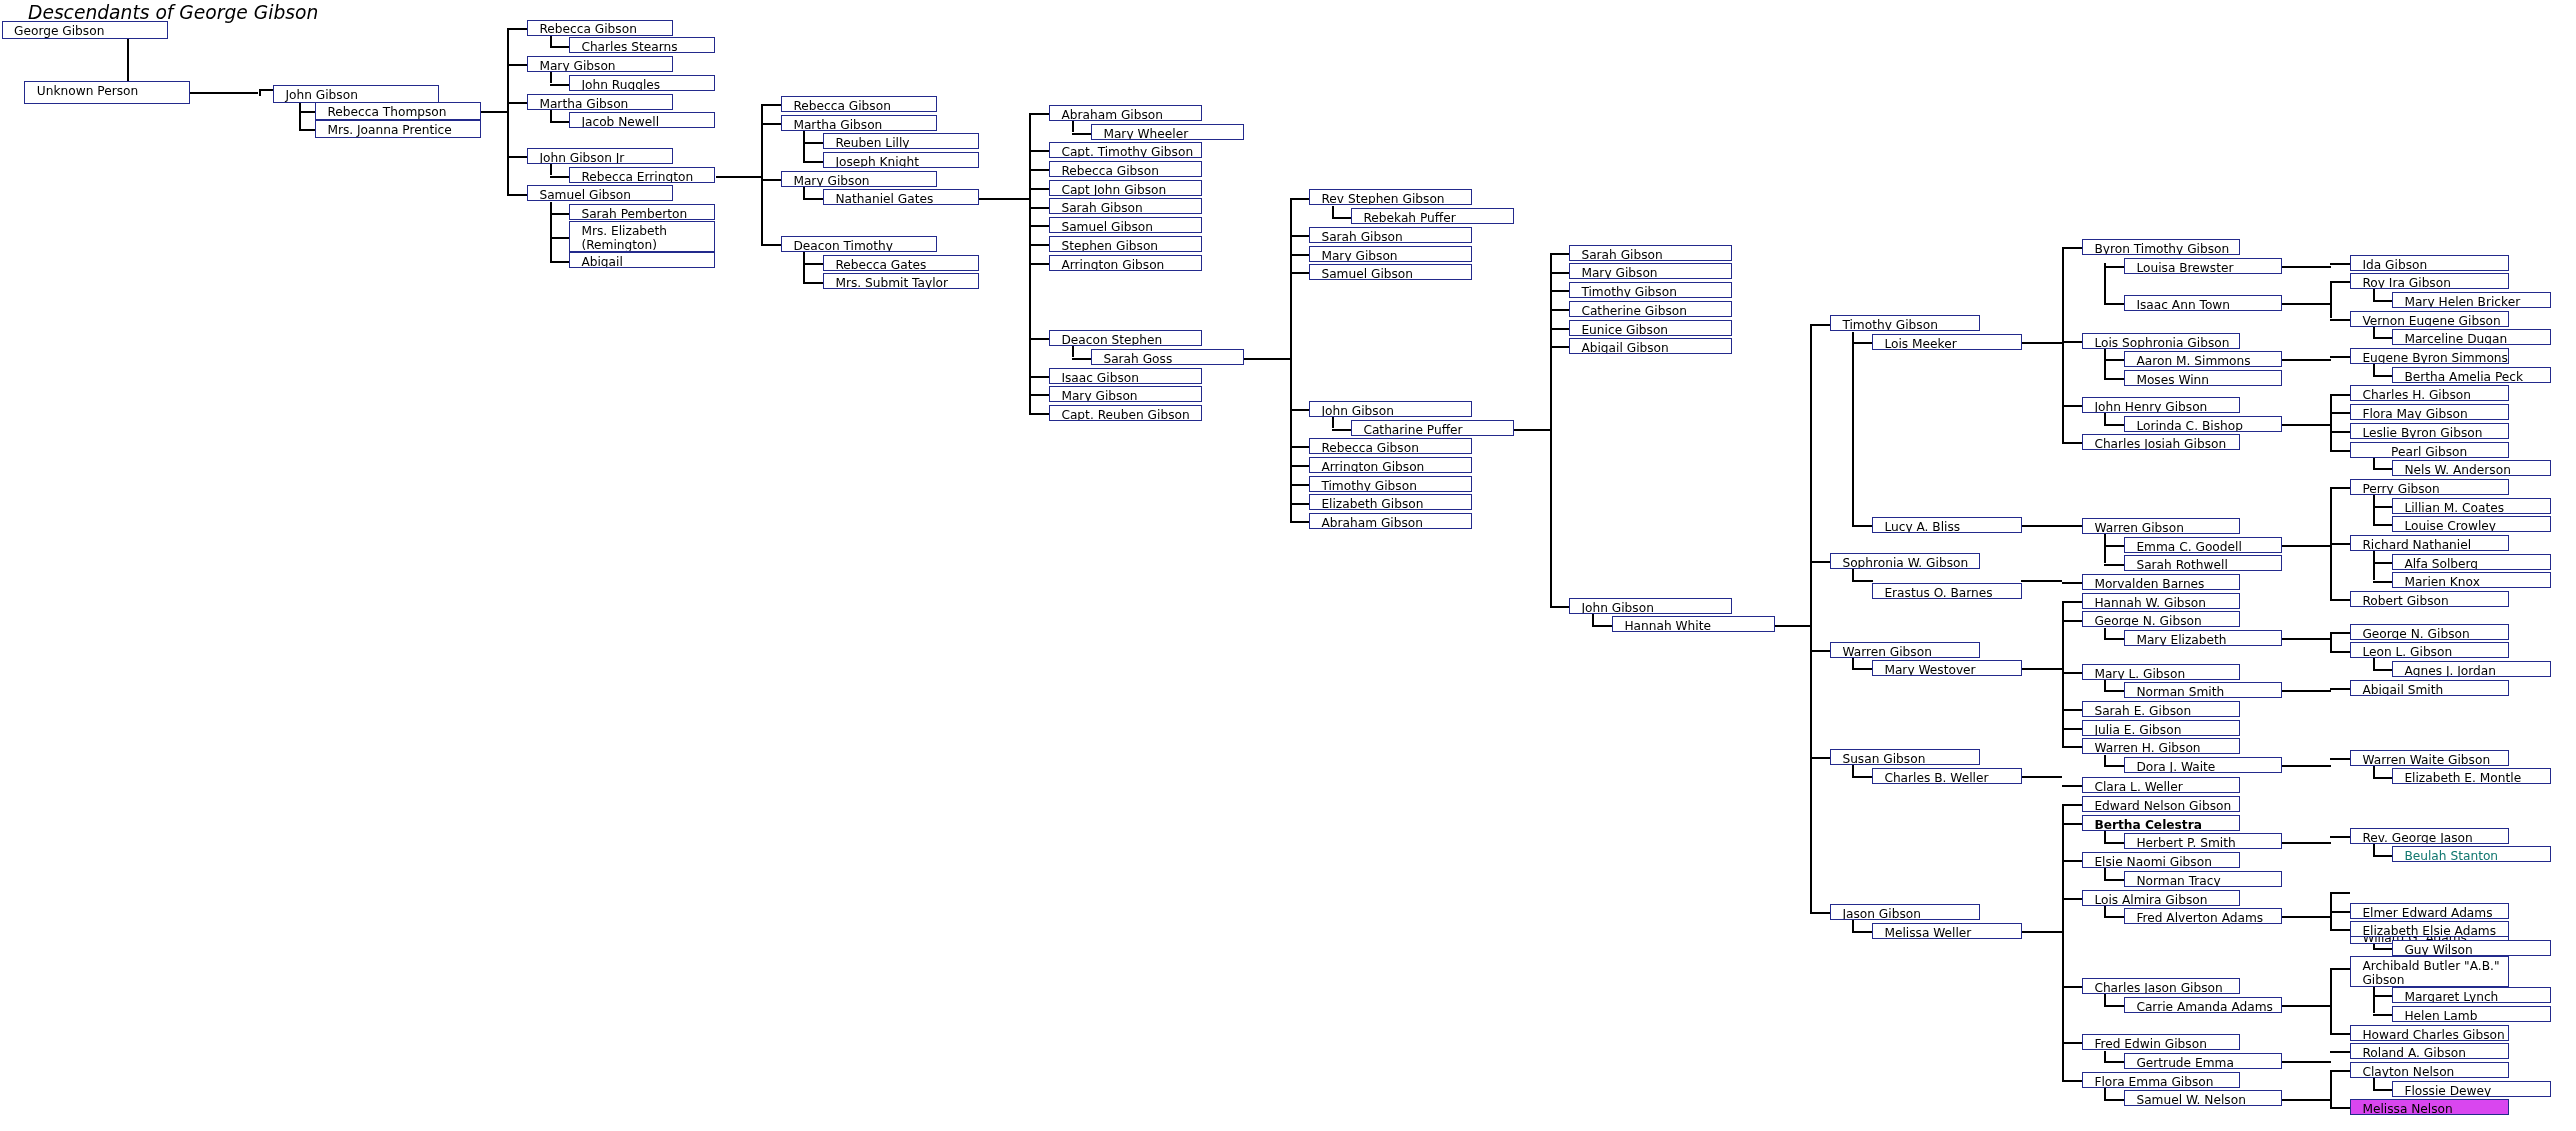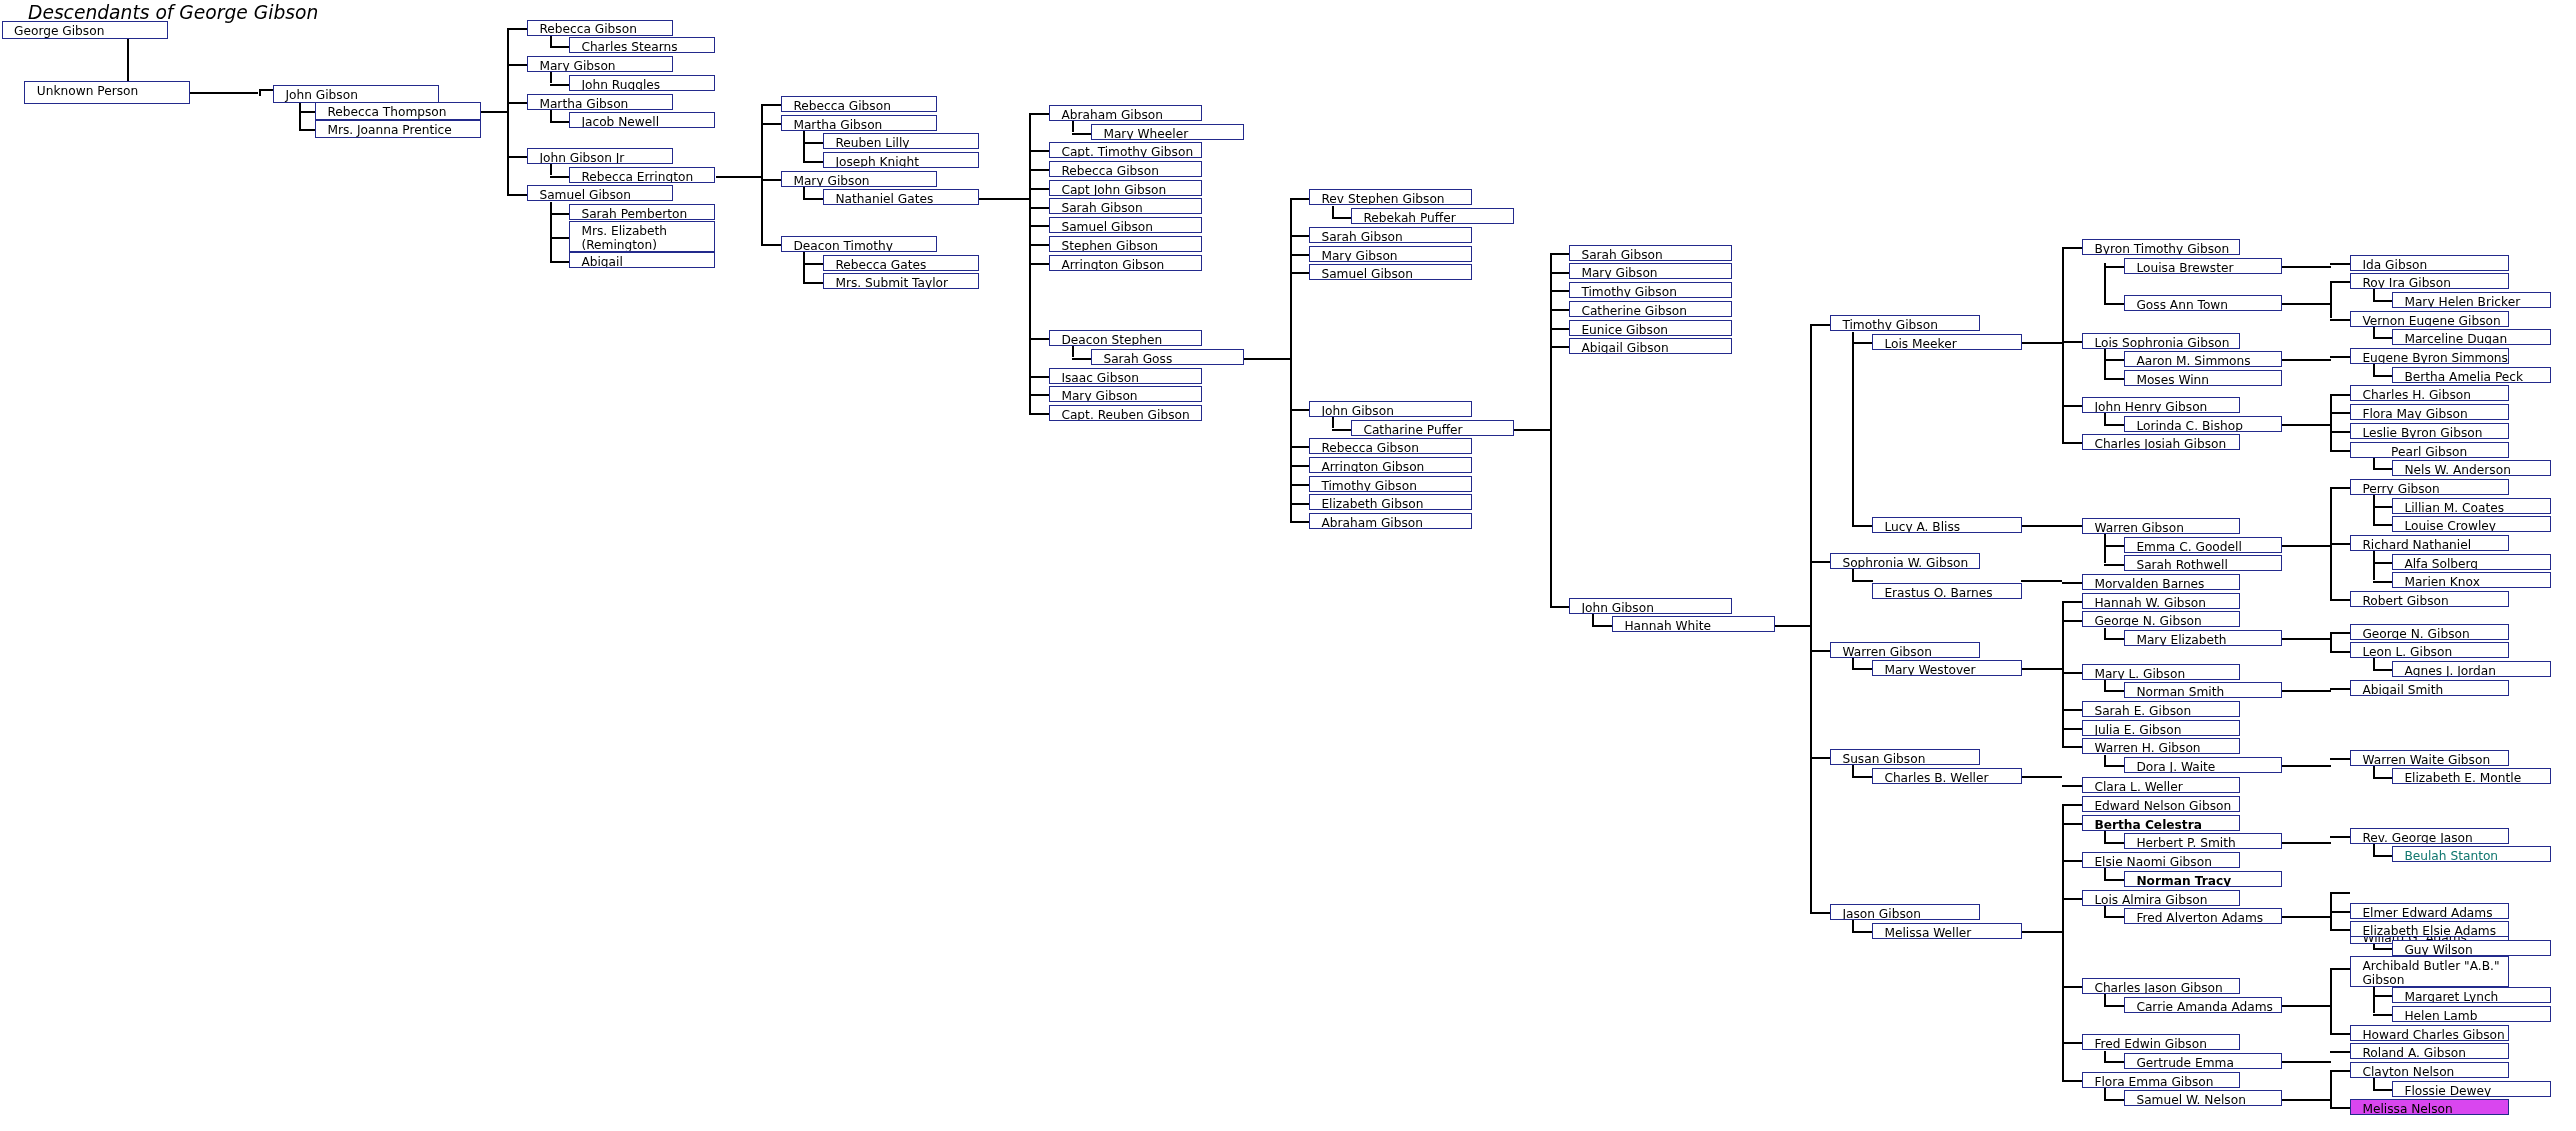--- a/index.html
+++ b/index.html
@@ -346,21 +346,21 @@
       <div class="node" style="left: 1830px; top: 553px; width: 150px; height: 16.3px; border-color: rgb(35, 42, 140); background: rgb(255, 255, 255); color: rgb(0, 0, 0);">Sophronia W. Gibson</div>
       <div class="node" style="left: 1872px; top: 572px; width: 150px; height: 16.3px; border-color: rgb(35, 42, 140); background: rgb(255, 255, 255); color: rgb(0, 0, 0); margin-top: 11px;">Erastus O. Barnes</div>
       <div class="node" style="left: 1830px; top: 642px; width: 150px; height: 16.3px; border-color: rgb(35, 42, 140); background: rgb(255, 255, 255); color: rgb(0, 0, 0);">Warren Gibson</div>
       <div class="node" style="left: 1872px; top: 660px; width: 150px; height: 16.3px; border-color: rgb(35, 42, 140); background: rgb(255, 255, 255); color: rgb(0, 0, 0);">Mary Westover</div>
       <div class="node" style="left: 1830px; top: 749px; width: 150px; height: 16.3px; border-color: rgb(35, 42, 140); background: rgb(255, 255, 255); color: rgb(0, 0, 0);">Susan Gibson</div>
       <div class="node" style="left: 1872px; top: 768px; width: 150px; height: 16.3px; border-color: rgb(35, 42, 140); background: rgb(255, 255, 255); color: rgb(0, 0, 0);">Charles B. Weller</div>
       <div class="node" style="left: 1830px; top: 904px; width: 150px; height: 16.3px; border-color: rgb(35, 42, 140); background: rgb(255, 255, 255); color: rgb(0, 0, 0);">Jason Gibson</div>
       <div class="node" style="left: 1872px; top: 923px; width: 150px; height: 16.3px; border-color: rgb(35, 42, 140); background: rgb(255, 255, 255); color: rgb(0, 0, 0);">Melissa Weller</div>
       <div class="node" style="left: 2082px; top: 239px; width: 158px; height: 16.3px; border-color: rgb(35, 42, 140); background: rgb(255, 255, 255); color: rgb(0, 0, 0);">Byron Timothy Gibson</div>
       <div class="node" style="left: 2124px; top: 258px; width: 158px; height: 16.3px; border-color: rgb(35, 42, 140); background: rgb(255, 255, 255); color: rgb(0, 0, 0);">Louisa Brewster</div>
-      <div class="node" style="left: 2124px; top: 295px; width: 158px; height: 16.3px; border-color: rgb(35, 42, 140); background: rgb(255, 255, 255); color: rgb(0, 0, 0);">Goss Ann Town</div>
+      <div class="node" style="left: 2124px; top: 295px; width: 158px; height: 16.3px; border-color: rgb(35, 42, 140); background: rgb(255, 255, 255); color: rgb(0, 0, 0);">Isaac Ann Town</div>
       <div class="node" style="left: 2082px; top: 333px; width: 158px; height: 16.3px; border-color: rgb(35, 42, 140); background: rgb(255, 255, 255); color: rgb(0, 0, 0);">Lois Sophronia Gibson</div>
       <div class="node" style="left: 2124px; top: 351px; width: 158px; height: 16.3px; border-color: rgb(35, 42, 140); background: rgb(255, 255, 255); color: rgb(0, 0, 0);">Aaron M. Simmons</div>
       <div class="node" style="left: 2124px; top: 370px; width: 158px; height: 16.3px; border-color: rgb(35, 42, 140); background: rgb(255, 255, 255); color: rgb(0, 0, 0);">Moses Winn</div>
       <div class="node" style="left: 2082px; top: 397px; width: 158px; height: 16.3px; border-color: rgb(35, 42, 140); background: rgb(255, 255, 255); color: rgb(0, 0, 0);">John Henry Gibson</div>
       <div class="node" style="left: 2124px; top: 416px; width: 158px; height: 16.3px; border-color: rgb(35, 42, 140); background: rgb(255, 255, 255); color: rgb(0, 0, 0);">Lorinda C. Bishop</div>
       <div class="node" style="left: 2082px; top: 434px; width: 158px; height: 16.3px; border-color: rgb(35, 42, 140); background: rgb(255, 255, 255); color: rgb(0, 0, 0);">Charles Josiah Gibson</div>
       <div class="node" style="left: 2082px; top: 518px; width: 158px; height: 16.3px; border-color: rgb(35, 42, 140); background: rgb(255, 255, 255); color: rgb(0, 0, 0);">Warren Gibson</div>
       <div class="node" style="left: 2124px; top: 537px; width: 158px; height: 16.3px; border-color: rgb(35, 42, 140); background: rgb(255, 255, 255); color: rgb(0, 0, 0);">Emma C. Goodell</div>
       <div class="node" style="left: 2124px; top: 555px; width: 158px; height: 16.3px; border-color: rgb(35, 42, 140); background: rgb(255, 255, 255); color: rgb(0, 0, 0);">Sarah Rothwell Guernon</div>
       <div class="node" style="left: 2082px; top: 574px; width: 158px; height: 16.3px; border-color: rgb(35, 42, 140); background: rgb(255, 255, 255); color: rgb(0, 0, 0);">Morvalden Barnes</div>
@@ -371,21 +371,21 @@
       <div class="node" style="left: 2124px; top: 682px; width: 158px; height: 16.3px; border-color: rgb(35, 42, 140); background: rgb(255, 255, 255); color: rgb(0, 0, 0);">Norman Smith</div>
       <div class="node" style="left: 2082px; top: 701px; width: 158px; height: 16.3px; border-color: rgb(35, 42, 140); background: rgb(255, 255, 255); color: rgb(0, 0, 0);">Sarah E. Gibson</div>
       <div class="node" style="left: 2082px; top: 720px; width: 158px; height: 16.3px; border-color: rgb(35, 42, 140); background: rgb(255, 255, 255); color: rgb(0, 0, 0);">Julia E. Gibson</div>
       <div class="node" style="left: 2082px; top: 738px; width: 158px; height: 16.3px; border-color: rgb(35, 42, 140); background: rgb(255, 255, 255); color: rgb(0, 0, 0);">Warren H. Gibson</div>
       <div class="node" style="left: 2124px; top: 757px; width: 158px; height: 16.3px; border-color: rgb(35, 42, 140); background: rgb(255, 255, 255); color: rgb(0, 0, 0);">Dora J. Waite</div>
       <div class="node" style="left: 2082px; top: 777px; width: 158px; height: 16.3px; border-color: rgb(35, 42, 140); background: rgb(255, 255, 255); color: rgb(0, 0, 0);">Clara L. Weller</div>
       <div class="node" style="left: 2082px; top: 796px; width: 158px; height: 16.3px; border-color: rgb(35, 42, 140); background: rgb(255, 255, 255); color: rgb(0, 0, 0);">Edward Nelson Gibson</div>
       <div class="node" style="left: 2082px; top: 815px; width: 158px; height: 16.3px; border-color: rgb(35, 42, 140); background: rgb(255, 255, 255); color: rgb(0, 0, 0); font-weight: bold;">Bertha Celestra Gibson</div>
       <div class="node" style="left: 2124px; top: 833px; width: 158px; height: 16.3px; border-color: rgb(35, 42, 140); background: rgb(255, 255, 255); color: rgb(0, 0, 0);">Herbert P. Smith</div>
       <div class="node" style="left: 2082px; top: 852px; width: 158px; height: 16.3px; border-color: rgb(35, 42, 140); background: rgb(255, 255, 255); color: rgb(0, 0, 0);">Elsie Naomi Gibson</div>
-      <div class="node" style="left: 2124px; top: 871px; width: 158px; height: 16.3px; border-color: rgb(35, 42, 140); background: rgb(255, 255, 255); color: rgb(0, 0, 0); font-weight: bold;">Norman Tracy</div>
+      <div class="node" style="left: 2124px; top: 871px; width: 158px; height: 16.3px; border-color: rgb(35, 42, 140); background: rgb(255, 255, 255); color: rgb(0, 0, 0);">Norman Tracy</div>
       <div class="node" style="left: 2082px; top: 890px; width: 158px; height: 16.3px; border-color: rgb(35, 42, 140); background: rgb(255, 255, 255); color: rgb(0, 0, 0);">Lois Almira Gibson</div>
       <div class="node" style="left: 2124px; top: 908px; width: 158px; height: 16.3px; border-color: rgb(35, 42, 140); background: rgb(255, 255, 255); color: rgb(0, 0, 0);">Fred Alverton Adams</div>
       <div class="node" style="left: 2082px; top: 978px; width: 158px; height: 16.3px; border-color: rgb(35, 42, 140); background: rgb(255, 255, 255); color: rgb(0, 0, 0);">Charles Jason Gibson</div>
       <div class="node" style="left: 2124px; top: 997px; width: 158px; height: 16.3px; border-color: rgb(35, 42, 140); background: rgb(255, 255, 255); color: rgb(0, 0, 0);">Carrie Amanda Adams</div>
       <div class="node" style="left: 2082px; top: 1034px; width: 158px; height: 16.3px; border-color: rgb(35, 42, 140); background: rgb(255, 255, 255); color: rgb(0, 0, 0);">Fred Edwin Gibson</div>
       <div class="node" style="left: 2124px; top: 1053px; width: 158px; height: 16.3px; border-color: rgb(35, 42, 140); background: rgb(255, 255, 255); color: rgb(0, 0, 0);">Gertrude Emma Matthews</div>
       <div class="node" style="left: 2082px; top: 1072px; width: 158px; height: 16.3px; border-color: rgb(35, 42, 140); background: rgb(255, 255, 255); color: rgb(0, 0, 0);">Flora Emma Gibson</div>
       <div class="node" style="left: 2124px; top: 1090px; width: 158px; height: 16.3px; border-color: rgb(35, 42, 140); background: rgb(255, 255, 255); color: rgb(0, 0, 0);">Samuel W. Nelson</div>
       <div class="node" style="left: 2350px; top: 255px; width: 159px; height: 16.3px; border-color: rgb(35, 42, 140); background: rgb(255, 255, 255); color: rgb(0, 0, 0);">Ida Gibson</div>
       <div class="node" style="left: 2350px; top: 273px; width: 159px; height: 16.3px; border-color: rgb(35, 42, 140); background: rgb(255, 255, 255); color: rgb(0, 0, 0);">Roy Ira Gibson</div>

